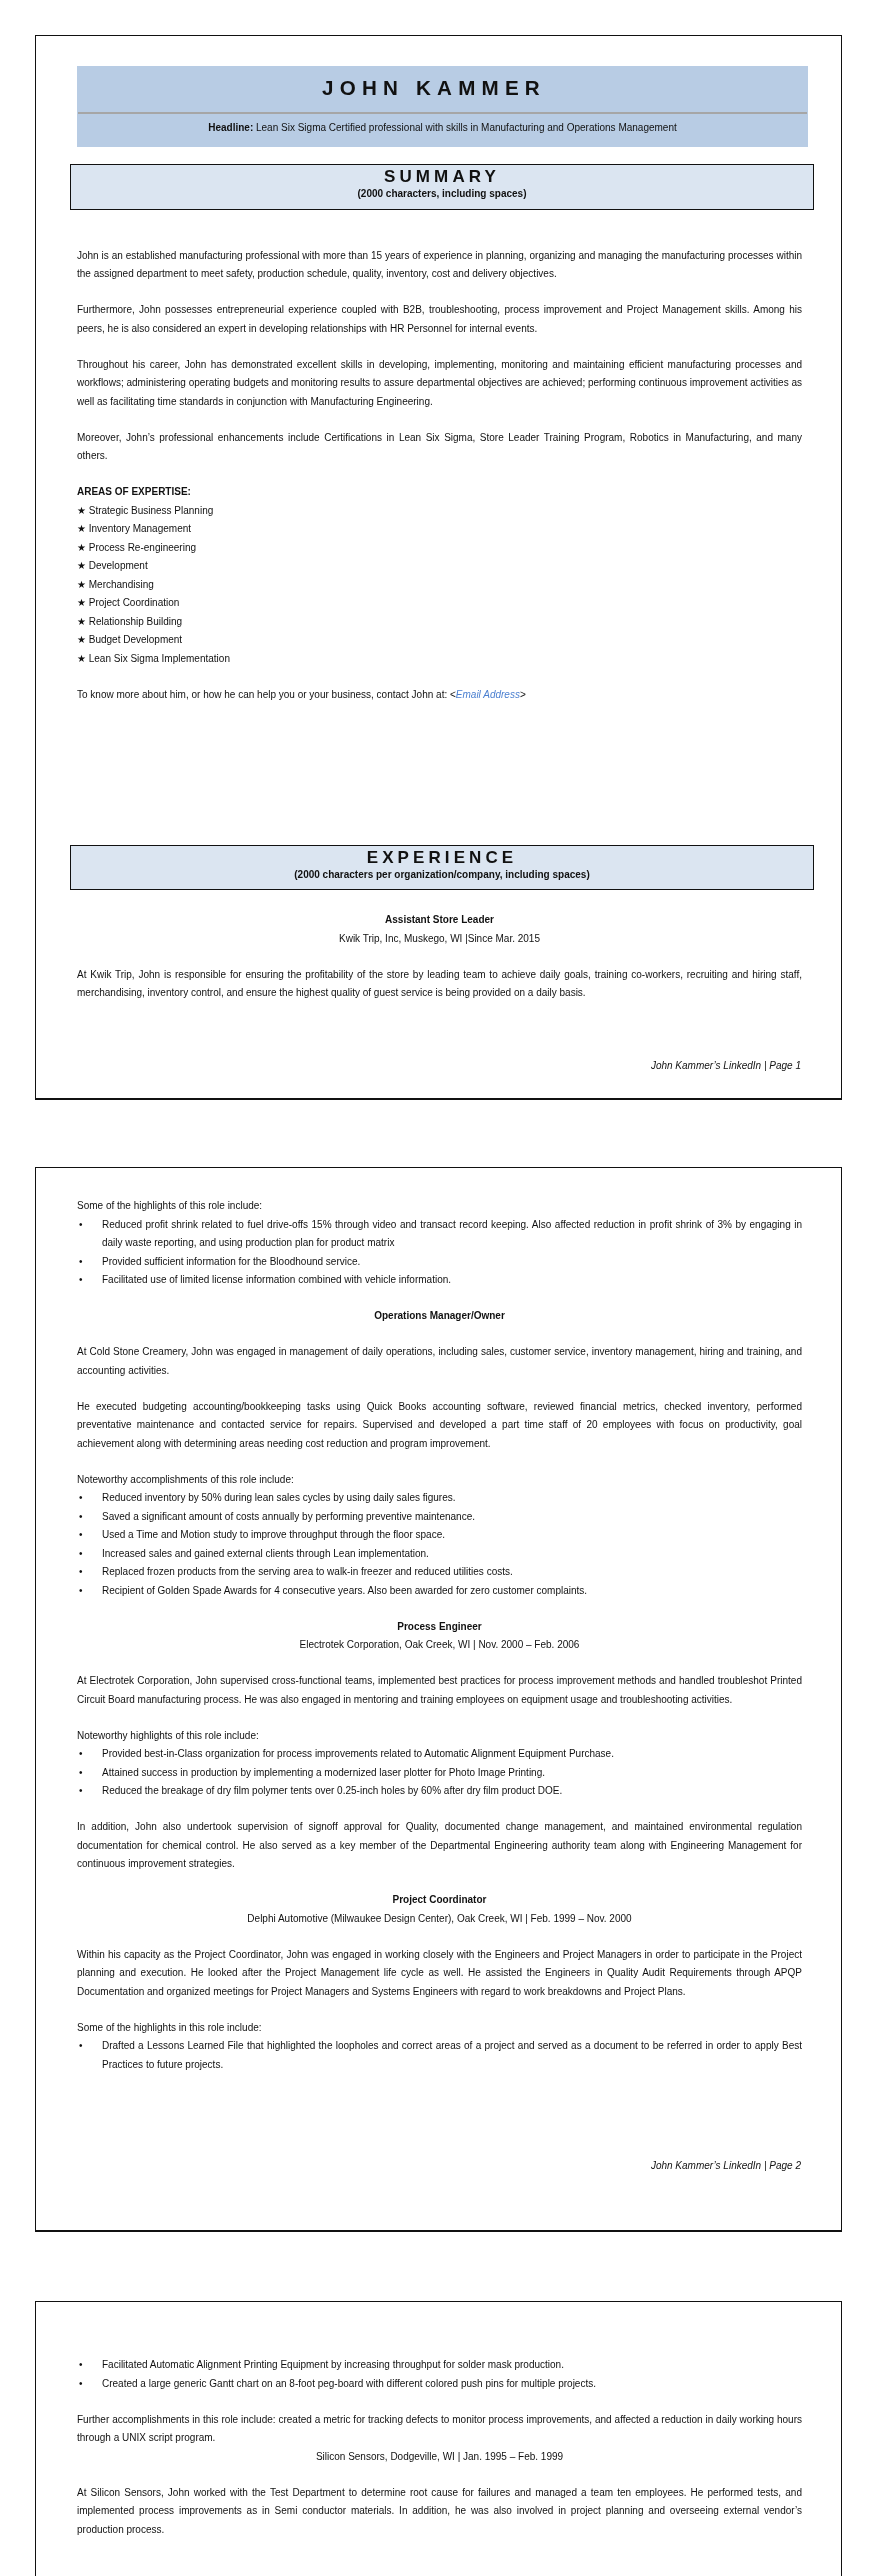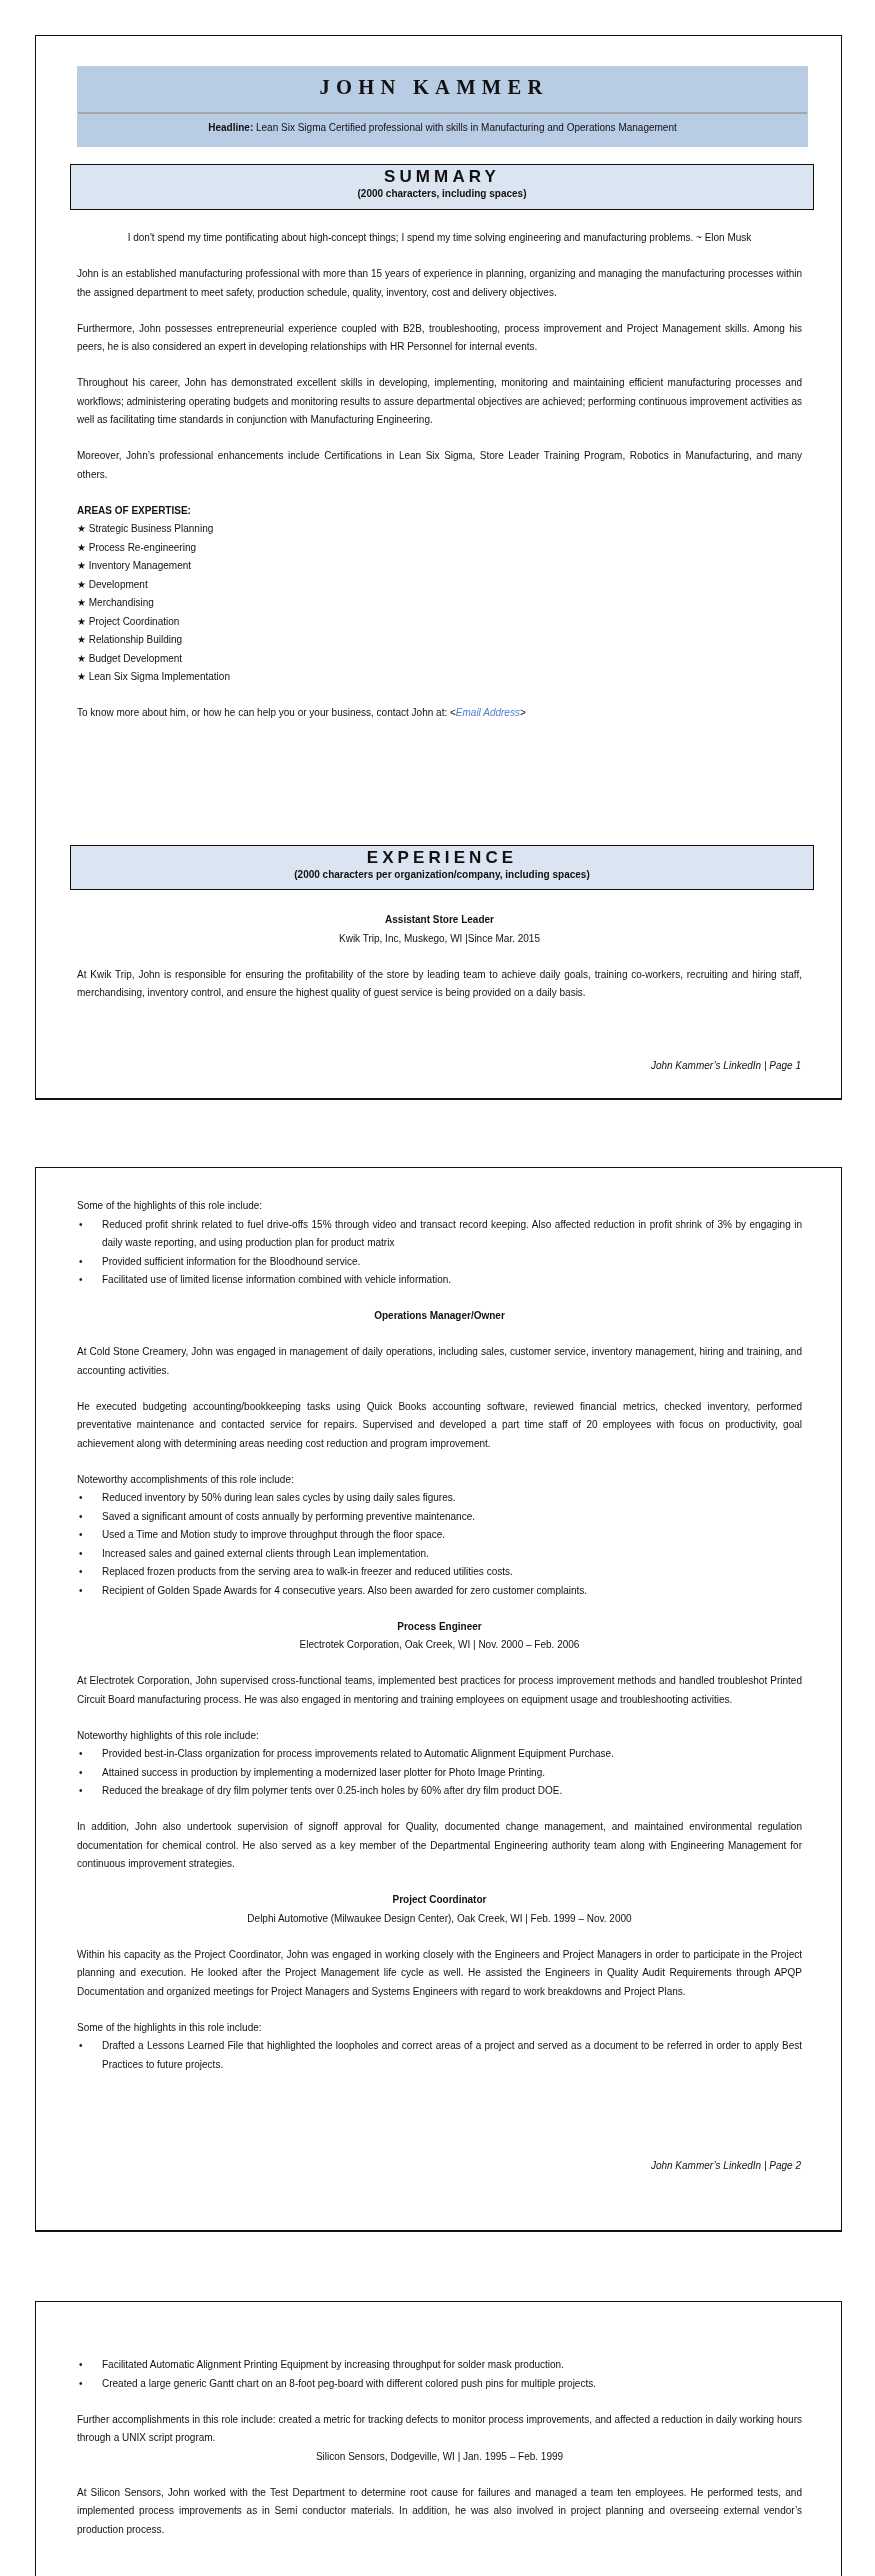--- a/index.html
+++ b/index.html
@@ -6,21 +6,21 @@
   body { width:876px; height:3400px; position:relative; font-family:"Liberation Sans", sans-serif; color:#111; }
   .page { position:absolute; left:35px; width:807px; border:1px solid #111; border-top-width:1.5px; border-bottom-width:2.1px; box-sizing:border-box; background:#fff; }
   #page1 { top:35px; height:1065px; }
   #page2 { top:1167px; height:1065px;padding-left:32px; }
   #page3 { top:2301px; height:1066px; }
   .content { position:absolute; left:41px; width:725px; top:0; }
   p, .line { margin:0; font-size:10px; line-height:18.5px; }
   .just { text-align:justify; }
   .center { text-align:center; }
   .name-box { position:absolute; left:41px; top:30px; width:731px; height:81px; background:#b8cce4; }
-  .name-title { position:absolute; left:0; right:17px; top:10.3px; text-align:center; font-size:20.6px; letter-spacing:6.2px; font-weight:bold;font-family:Liberation Serif, serif; }
+  .name-title { position:absolute; left:0; right:17px; top:10.3px; text-align:center; font-size:20.6px; letter-spacing:6.2px; font-weight:bold; }
   .name-rule { position:absolute; left:1px; right:1px; top:46px; height:2.1px; background:#a6a6a6; }
   .headline { position:absolute; left:0; right:0; top:56px; text-align:center; font-size:10px; }
   .headline b { font-weight:bold; }
   .sec-box { position:absolute; left:34px; width:744px; background:#dbe5f1; border:1.5px solid #111; box-sizing:border-box; text-align:center; }
   .sec-title { font-size:17px; letter-spacing:4.1px; line-height:17.5px; font-weight:bold; }
   .sec-sub { font-size:10px; line-height:16.5px; font-weight:bold; }
   .job-title { font-weight:bold; text-align:center; font-size:10px; line-height:18.5px; }
   ul.bul { list-style:none; margin:0; padding:0; }
   ul.bul li { position:relative; padding-left:25px; font-size:10px; line-height:18.5px; text-align:justify; }
   ul.bul li .dot { position:absolute; left:2.1px; top:0; font-size:10px; }
@@ -39,30 +39,29 @@
     <div class="name-rule"></div>
     <div class="headline"><b>Headline:</b><span> Lean Six Sigma Certified professional with skills in Manufacturing and Operations Management</span></div>
   </div>
 
   <div class="sec-box" style="top:128px;height:46px;">
     <div class="sec-title" style="margin-top:3.1px;">SUMMARY</div>
     <div class="sec-sub">(2000 characters, including spaces)</div>
   </div>
 
   <div class="content" style="top:193px;">
-    <p class="center">I don't spend my time pontificating about high-concept things; I spend my time solving engineering and manufacturing problems. ~ Elon Musk</p>
     <p class="just" style="margin-top:17.5px;">John is an established manufacturing professional with more than 15 years of experience in planning, organizing and managing the manufacturing processes within the assigned department to meet safety, production schedule, quality, inventory, cost and delivery objectives.</p>
     <p class="just" style="margin-top:17.5px;">Furthermore, John possesses entrepreneurial experience coupled with B2B, troubleshooting, process improvement and Project Management skills. Among his peers, he is also considered an expert in developing relationships with HR Personnel for internal events.</p>
     <p class="just" style="margin-top:17.5px;">Throughout his career, John has demonstrated excellent skills in developing, implementing, monitoring and maintaining efficient manufacturing processes and workflows; administering operating budgets and monitoring results to assure departmental objectives are achieved; performing continuous improvement activities as well as facilitating time standards in conjunction with Manufacturing Engineering.</p>
     <p class="just" style="margin-top:17.5px;">Moreover, John’s professional enhancements include Certifications in Lean Six Sigma, Store Leader Training Program, Robotics in Manufacturing, and many others.</p>
     <p class="bold" style="margin-top:17.5px;">AREAS OF EXPERTISE:</p>
     <ul class="stars">
       <li><span>★</span> <span>Strategic Business Planning</span></li>
+      <li><span>★</span> <span>Inventory Management</span></li>
       <li><span>★</span> <span>Process Re-engineering</span></li>
-      <li><span>★</span> <span>Inventory Management</span></li>
       <li><span>★</span> <span>Development</span></li>
       <li><span>★</span> <span>Merchandising</span></li>
       <li><span>★</span> <span>Project Coordination</span></li>
       <li><span>★</span> <span>Relationship Building</span></li>
       <li><span>★</span> <span>Budget Development</span></li>
       <li><span>★</span> <span>Lean Six Sigma Implementation</span></li>
     </ul>
     <p style="margin-top:17.5px;"><span>To know more about him, or how he can help you or your business, contact John at: &lt;</span><a class="email">Email Address</a><span>&gt;</span></p>
   </div>
 

